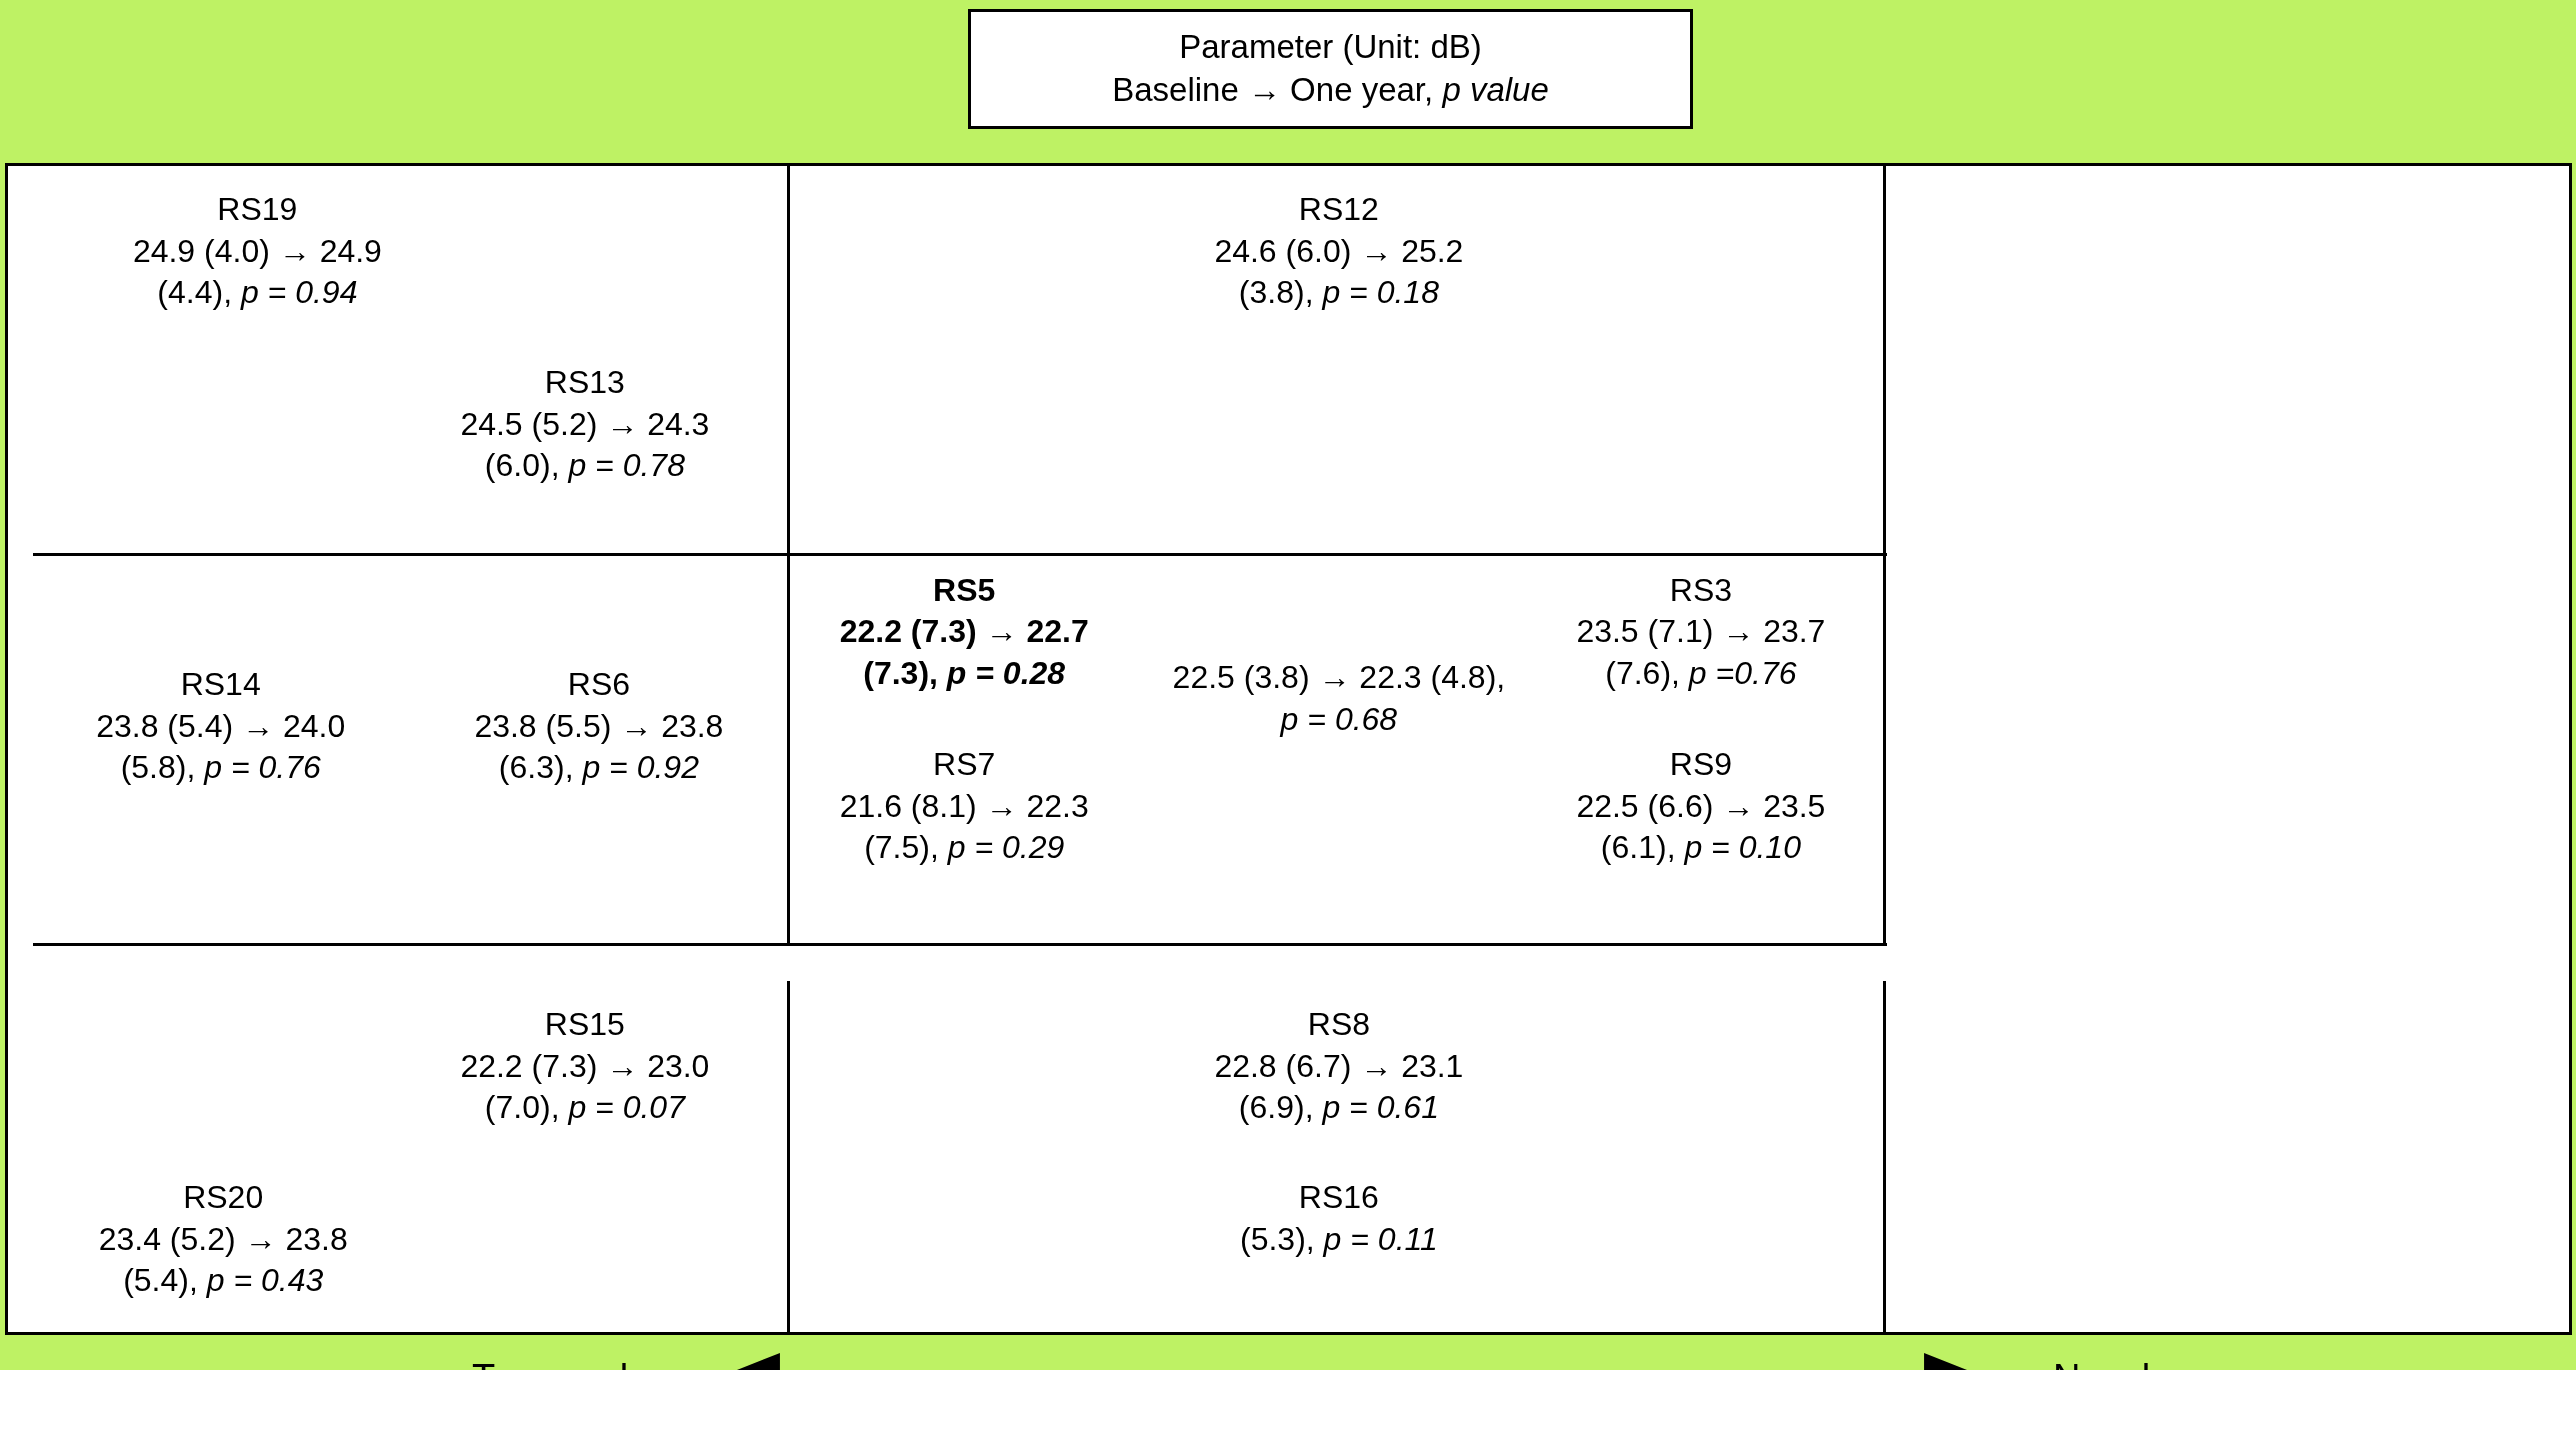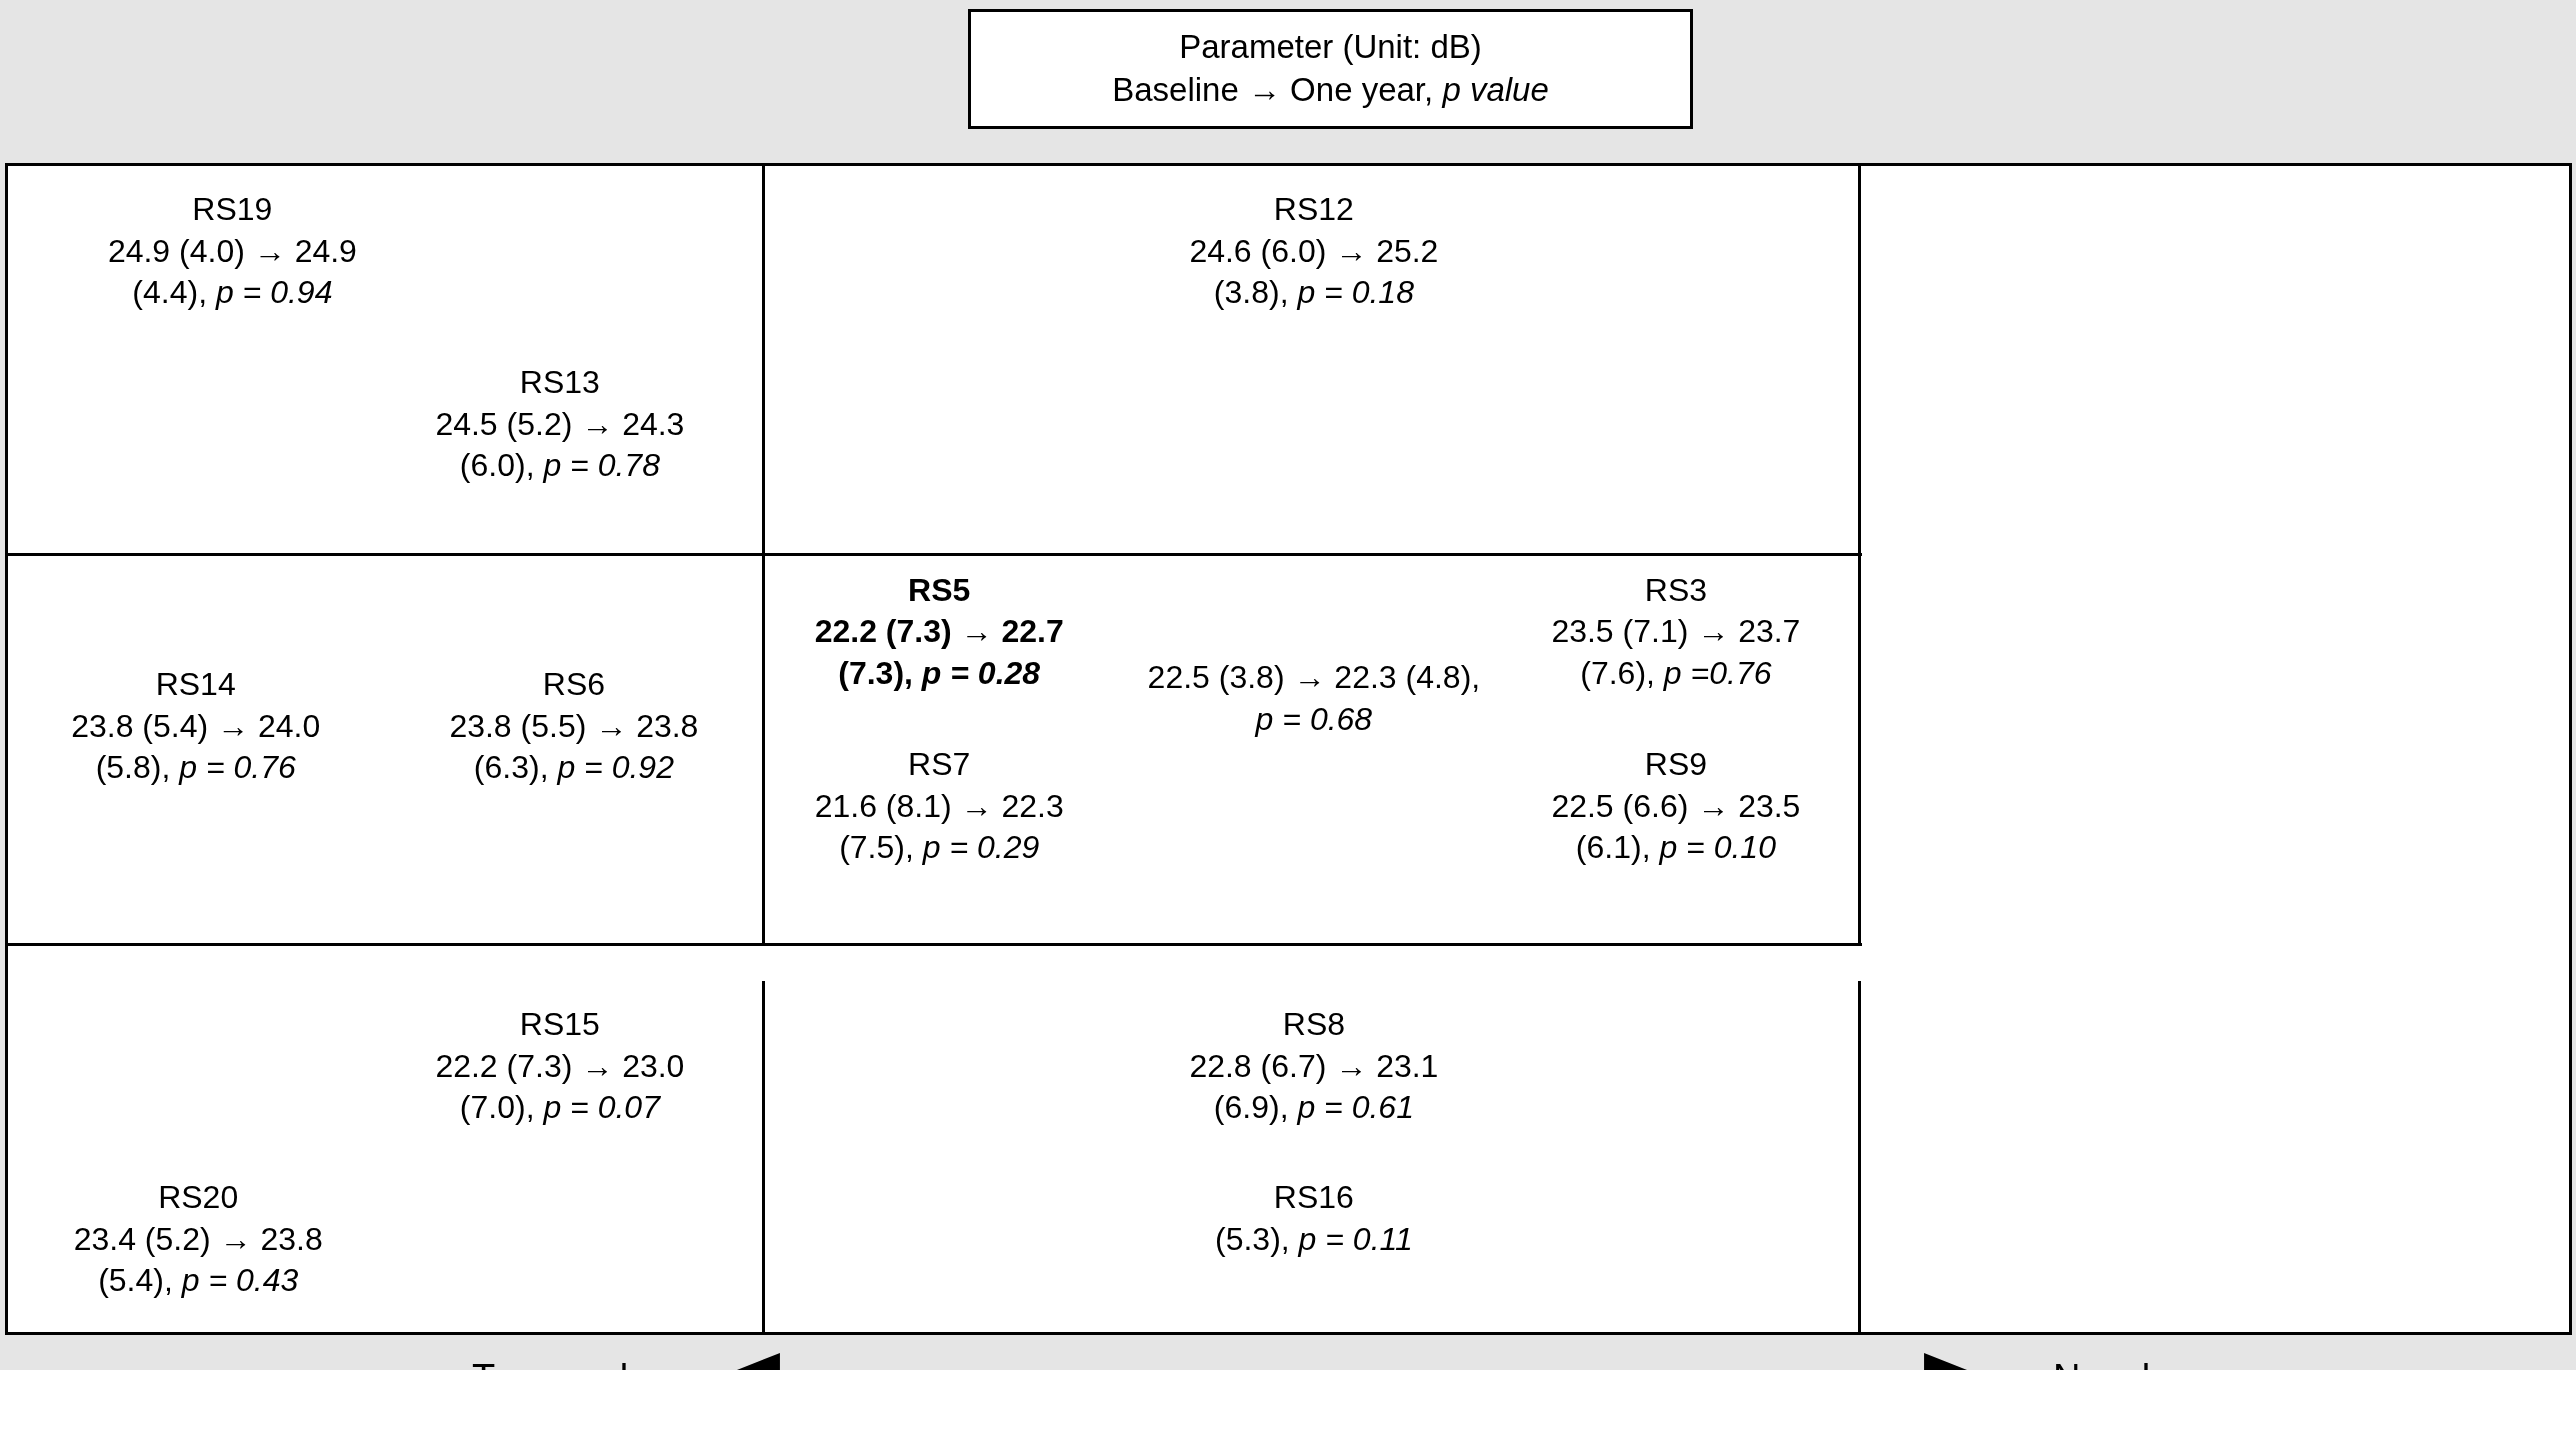--- a/index.html
+++ b/index.html
@@ -8,21 +8,21 @@
     background: #ffffff;
   }
   body {
     font-family: "Liberation Sans", sans-serif;
     color: #000000;
   }
   #page {
     position: relative;
     width: 2576px;
     height: 1370px;
-    background: #e5e5e5;
+    background: #bef264;
     overflow: hidden;
   }
 
   
   #legend-box {
     position: absolute;
     left: 968px;
     top: 8.6px;
     width: 725px;
     height: 120px;
@@ -50,20 +50,21 @@
     left: 4.9px;
     top: 163px;
     width: 2567px;
     height: 1172px;
     box-sizing: border-box;
     border: 3.1px solid #000000;
     display: grid;
     grid-template-columns: 757px 1096px 0.6px;
     grid-template-rows: 390px 390px 1fr;
     background: #ffffff;
+    padding-left: 25px;
   }
   #grid > .cell {
     position: relative;
     box-sizing: border-box;
     border-right: 3.1px solid #000000;
     border-bottom: 3.1px solid #000000;
     overflow: hidden;
   }
   #grid > .cell.col-3 { border-right: none; }
   #grid > .cell.row-3 { border-bottom: none; margin-top: 35px; }

